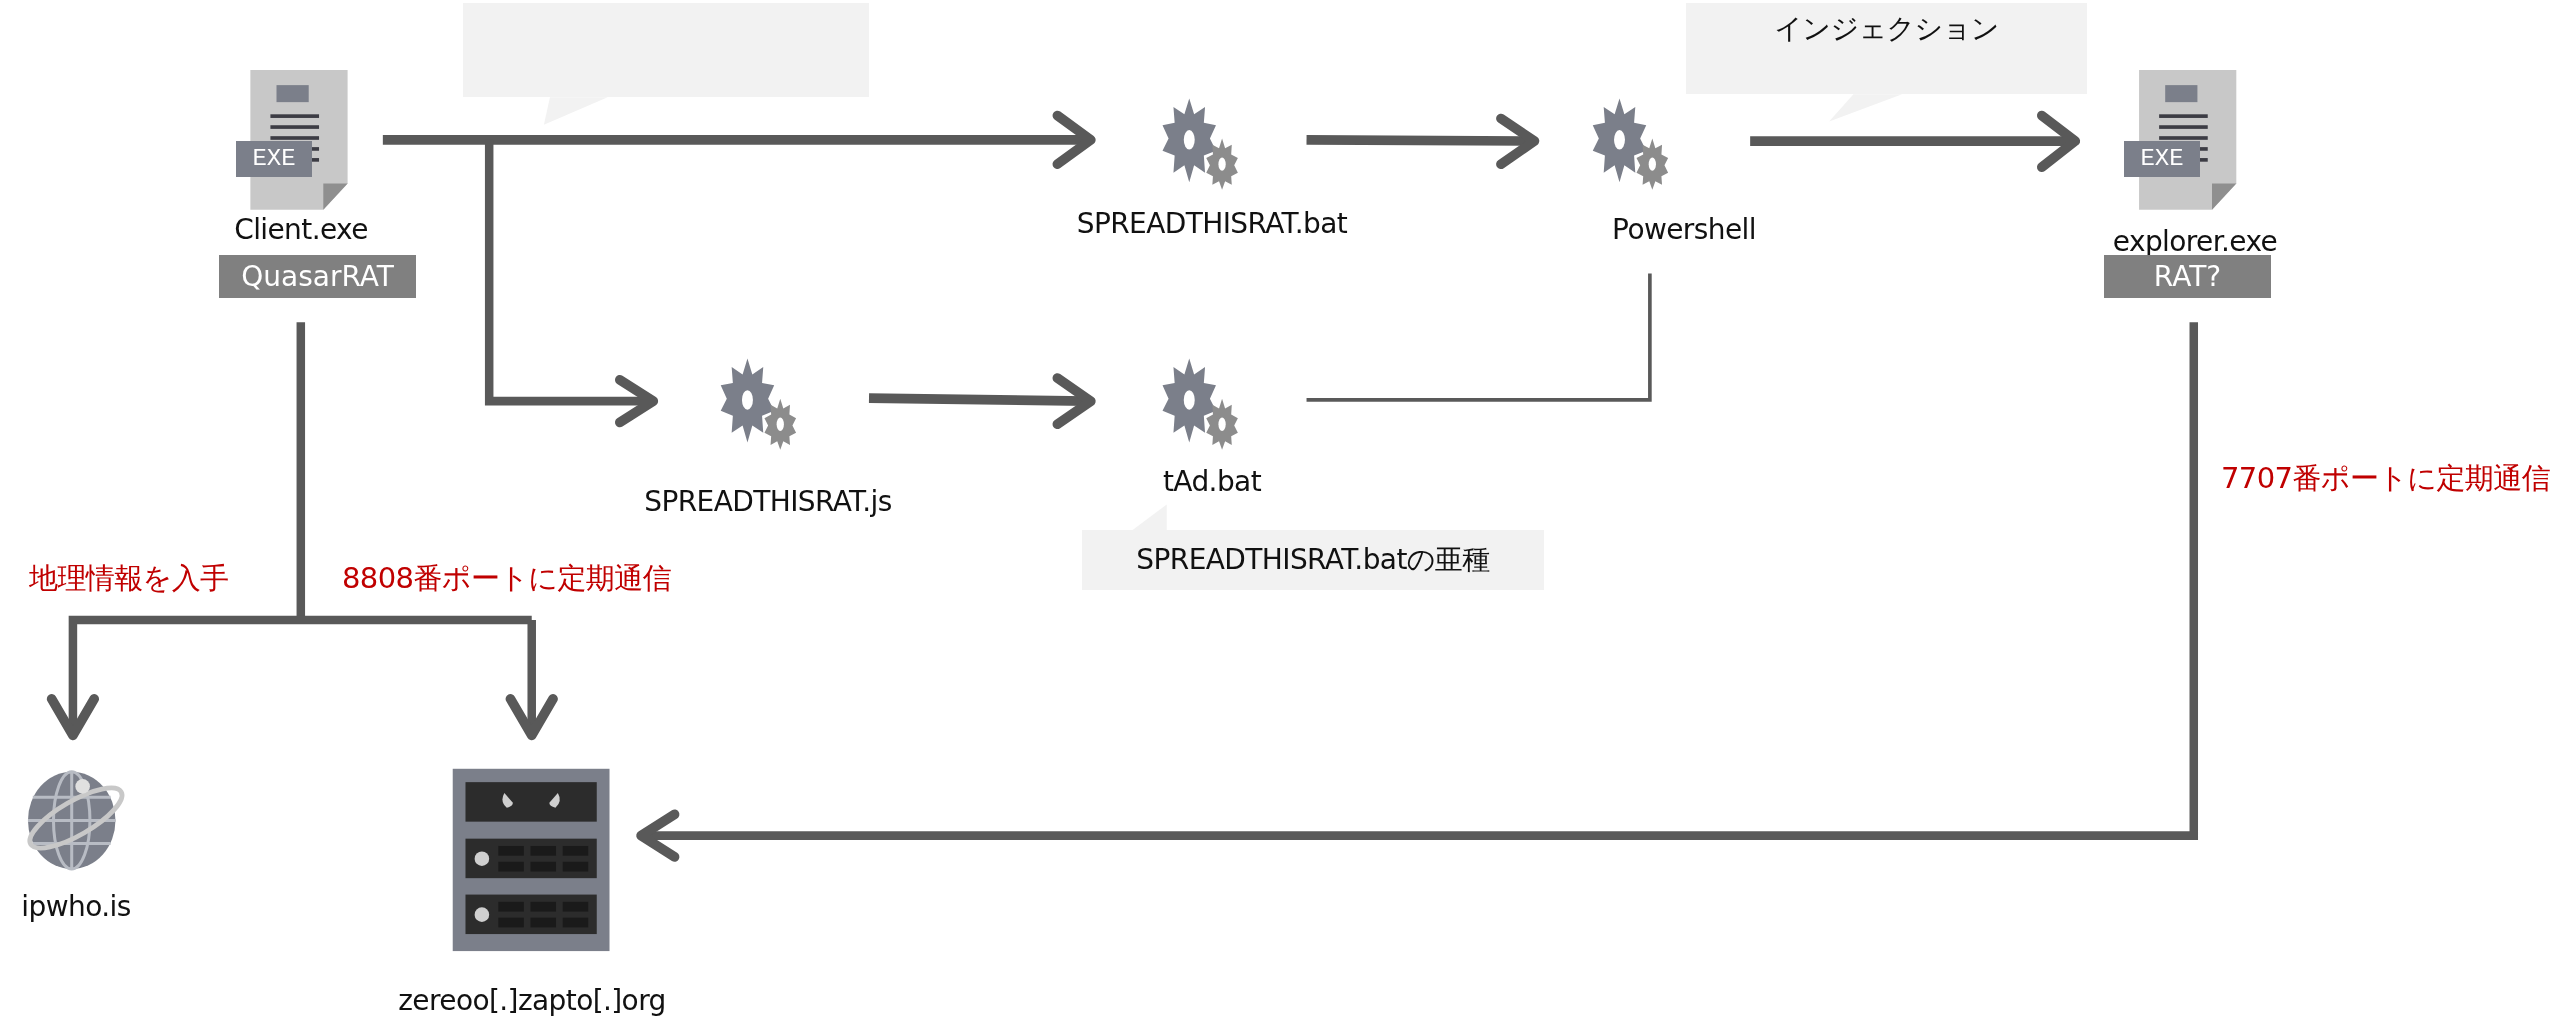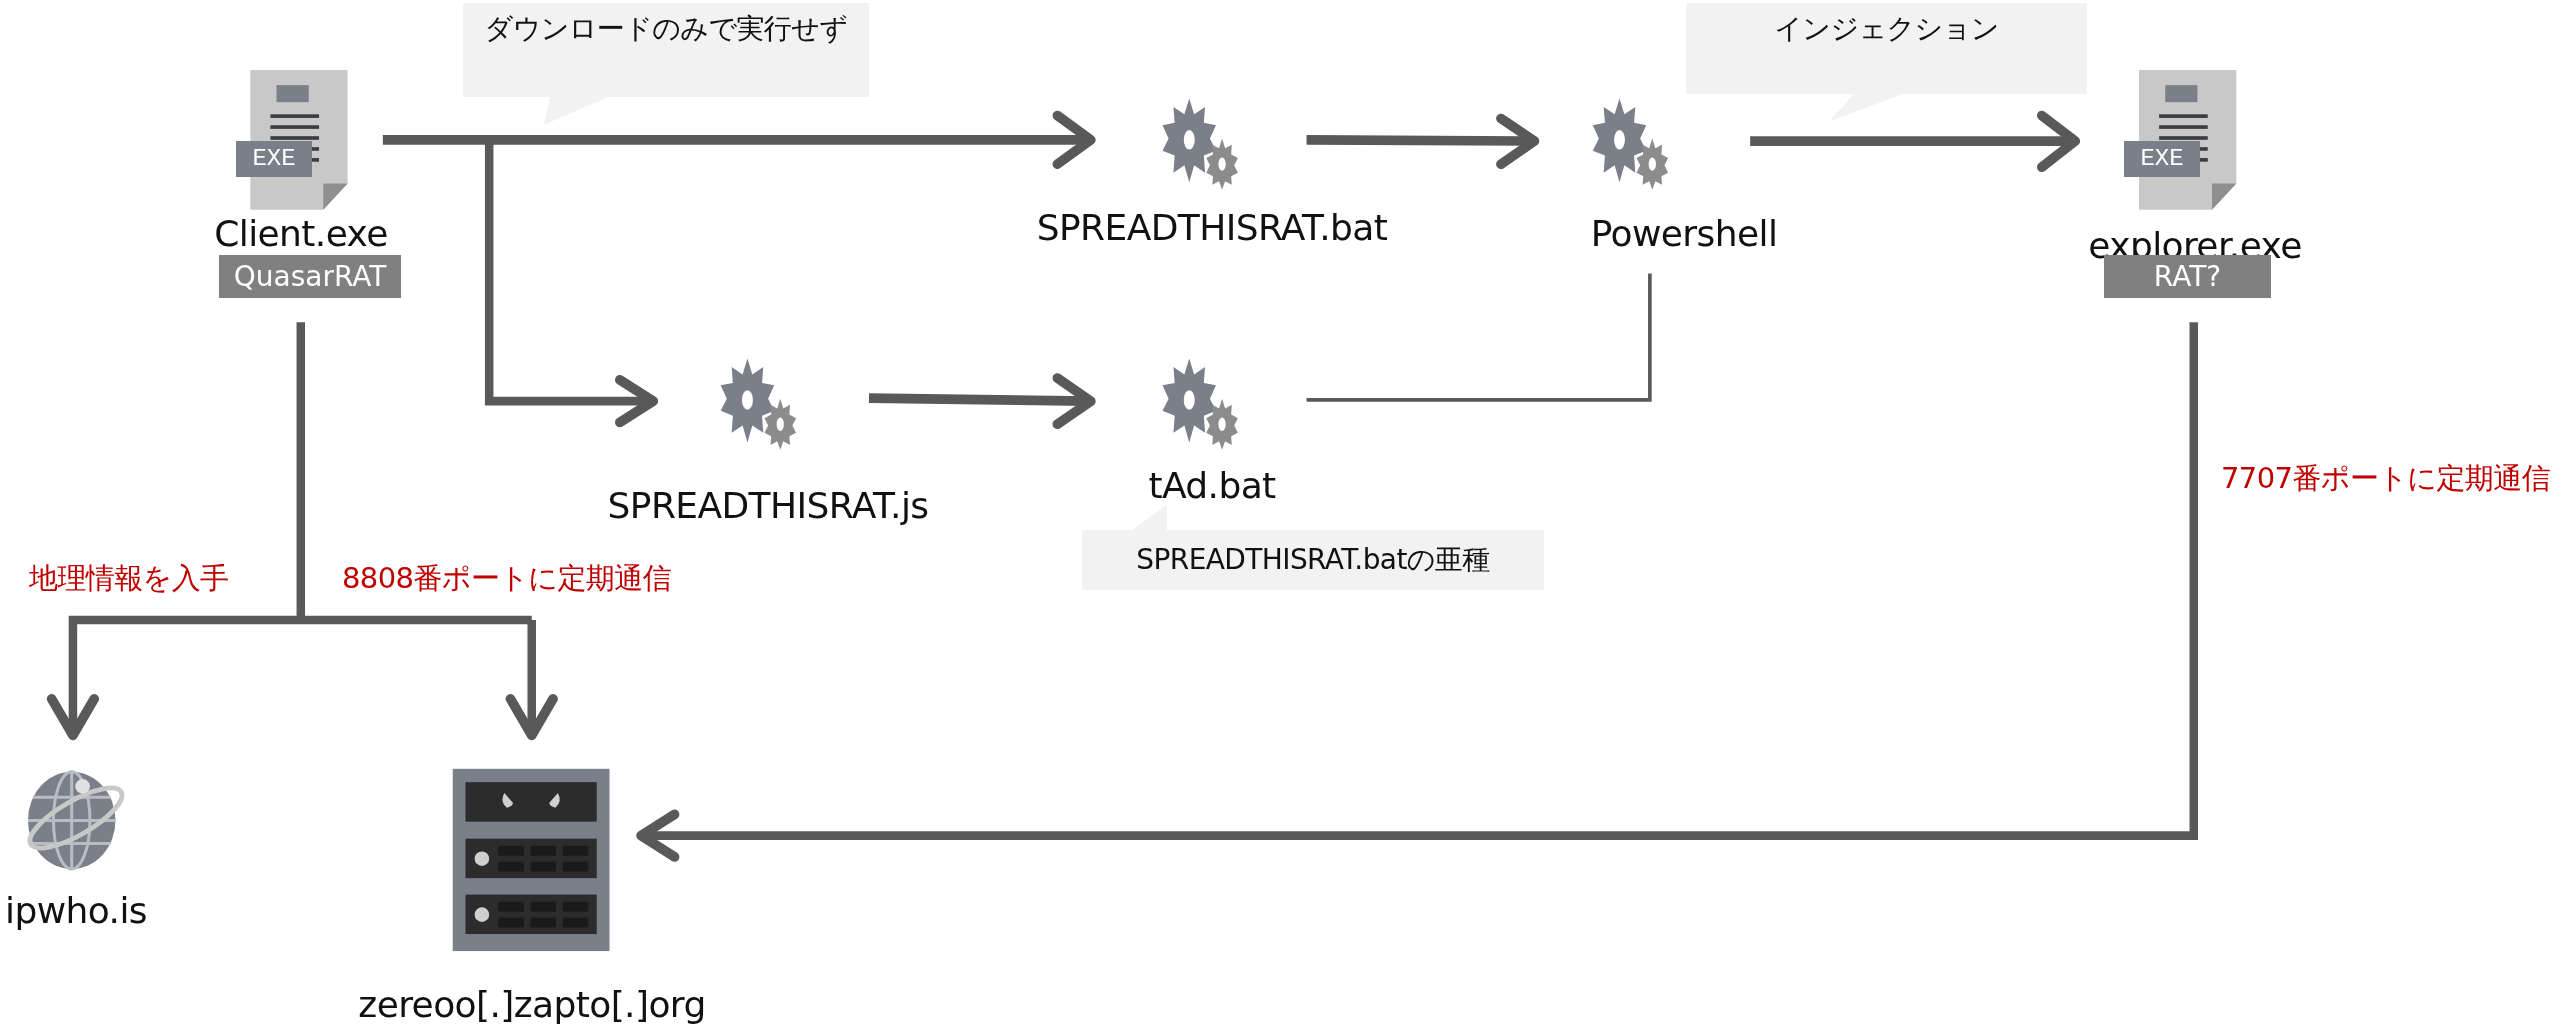--- a/index.html
+++ b/index.html
@@ -1,19 +1,19 @@
 <!DOCTYPE html>
 <html style="font-size:9.7px"><head>
 <meta charset="utf-8">
 <style>
   html,body{margin:0;padding:0;background:#ffffff;}
   body{width:2576px;height:1035px;position:relative;overflow:hidden;font-family:"DejaVu Sans","Liberation Sans",sans-serif;}
   .abs{position:absolute;font-family:Liberation Mono, monospace;}
   svg.canvas{position:absolute;left:0;top:0;}
-  .lbl{position:absolute;color:#111;font-size:36px;text-align:left;white-space:nowrap;transform:translateX(-50%);letter-spacing:-0.6px;}
+  .lbl{position:absolute;color:#111;font-size:28px;text-align:left;white-space:nowrap;transform:translateX(-50%);letter-spacing:-0.6px;}
   .badge{position:absolute;background:#808080;color:#fff;font-size:28px;text-align:center;line-height:43px;height:43px;}
   .callout{position:absolute;background:#f2f2f2;color:#111;font-size:28px;text-align:center;line-height:38px;letter-spacing:-0.6px;}
   .red{position:absolute;color:#c00000;font-size:29px;font-weight:normal;white-space:nowrap;letter-spacing:-0.6px;}
 </style>
 </head>
 <body>
 
 <svg class="canvas" width="2576" height="1035" viewBox="0 0 4239 1703">
   <defs>
     <g id="gear-big">
@@ -136,36 +136,35 @@
 
   <polygon points="905,160 1000,160 895,205" fill="#f2f2f2"></polygon>
   <polygon points="3050,155 3130,155 3010,200" fill="#f2f2f2"></polygon>
   <polygon points="1860,875 1920,875 1920,830" fill="#f2f2f2"></polygon>
 </svg>
 
 <div class="abs" style="left:236px;top:141px;width:76px;height:36px;background:#7b7f8a;color:#fff;font-size:24px;line-height:36px;text-align:center;">EXE</div>
 <div class="abs" style="left:2124px;top:141px;width:76px;height:36px;background:#7b7f8a;color:#fff;font-size:24px;line-height:36px;text-align:center;">EXE</div>
 
 <div class="lbl" style="left:301px;top:213px;">Client.exe</div>
-<div class="badge" style="left:219px;top:255px;width:182px;">QuasarRAT</div>
+<div class="badge" style="left:219px;top:255px;width:197px;">QuasarRAT</div>
 
 <div class="lbl" style="left:1212px;top:207px;">SPREADTHISRAT.bat</div>
 <div class="lbl" style="left:1644px;top:213px;margin-left:40px;">Powershell</div>
 
 <div class="lbl" style="left:2195px;top:225px;">explorer.exe</div>
 <div class="badge" style="left:2104px;top:255px;width:167px;">RAT?</div>
 
 <div class="lbl" style="left:768px;top:465px;margin-top:20px;">SPREADTHISRAT.js</div>
 <div class="lbl" style="left:1212px;top:465px;">tAd.bat</div>
 
 <div class="lbl" style="left:76px;top:890px;">ipwho.is</div>
 <div class="lbl" style="left:532px;top:984px;">zereoo[.]zapto[.]org</div>
 
 <div class="callout" style="left:463px;top:3px;width:406px;height:94px;padding-top:7.3px;box-sizing:border-box;">
-  <div>ダウンロードのみで実行せず</div>
 </div>
 <div class="callout" style="left:1686px;top:3px;width:401px;height:91px;padding-top:7.3px;box-sizing:border-box;">
   <div>インジェクション</div>
 </div>
 <div class="callout" style="left:1082px;top:530px;width:462px;height:60px;line-height:60px;">SPREADTHISRAT.batの亜種</div>
 
 <div class="red" style="left:29px;top:559px;">地理情報を入手</div>
 <div class="red" style="left:342px;top:559px;">8808番ポートに定期通信</div>
 <div class="red" style="left:2221px;top:459px;">7707番ポートに定期通信</div>
 

